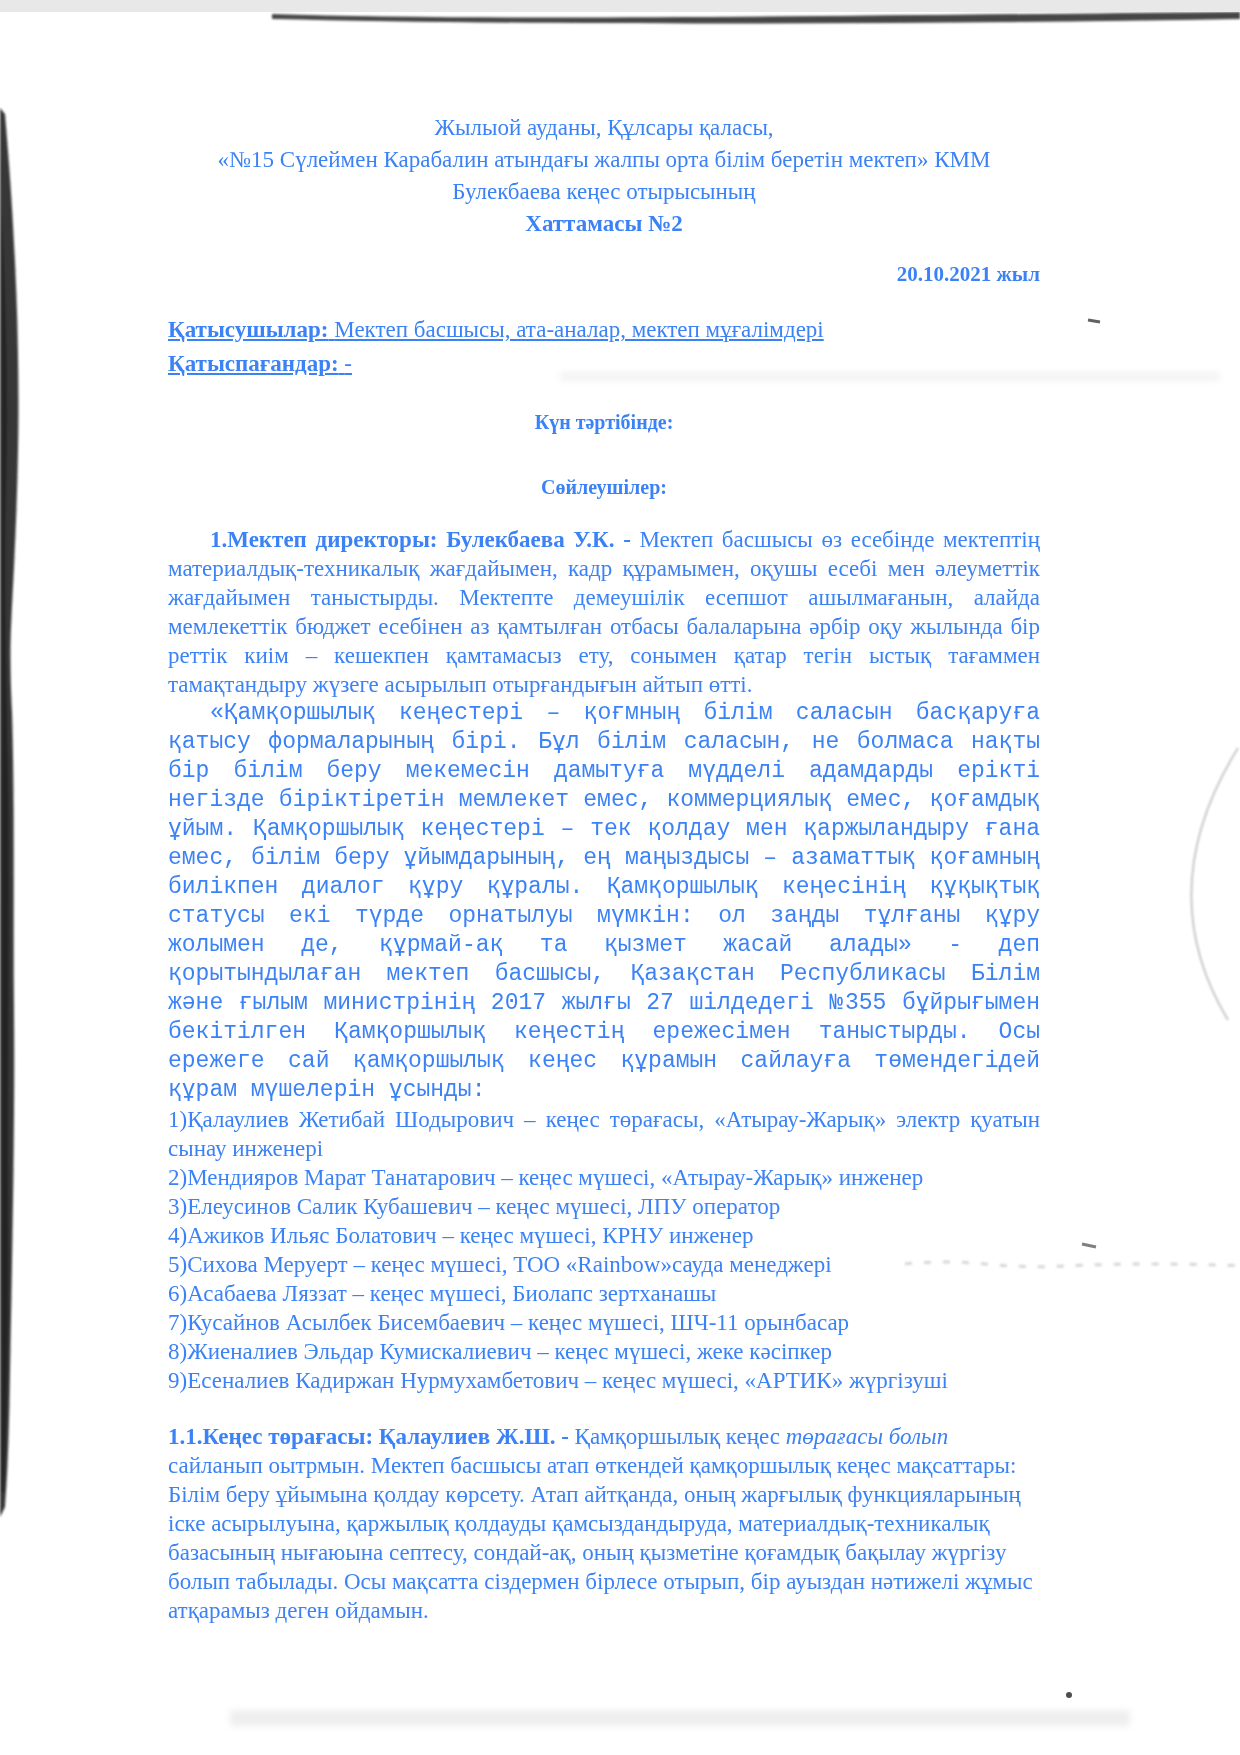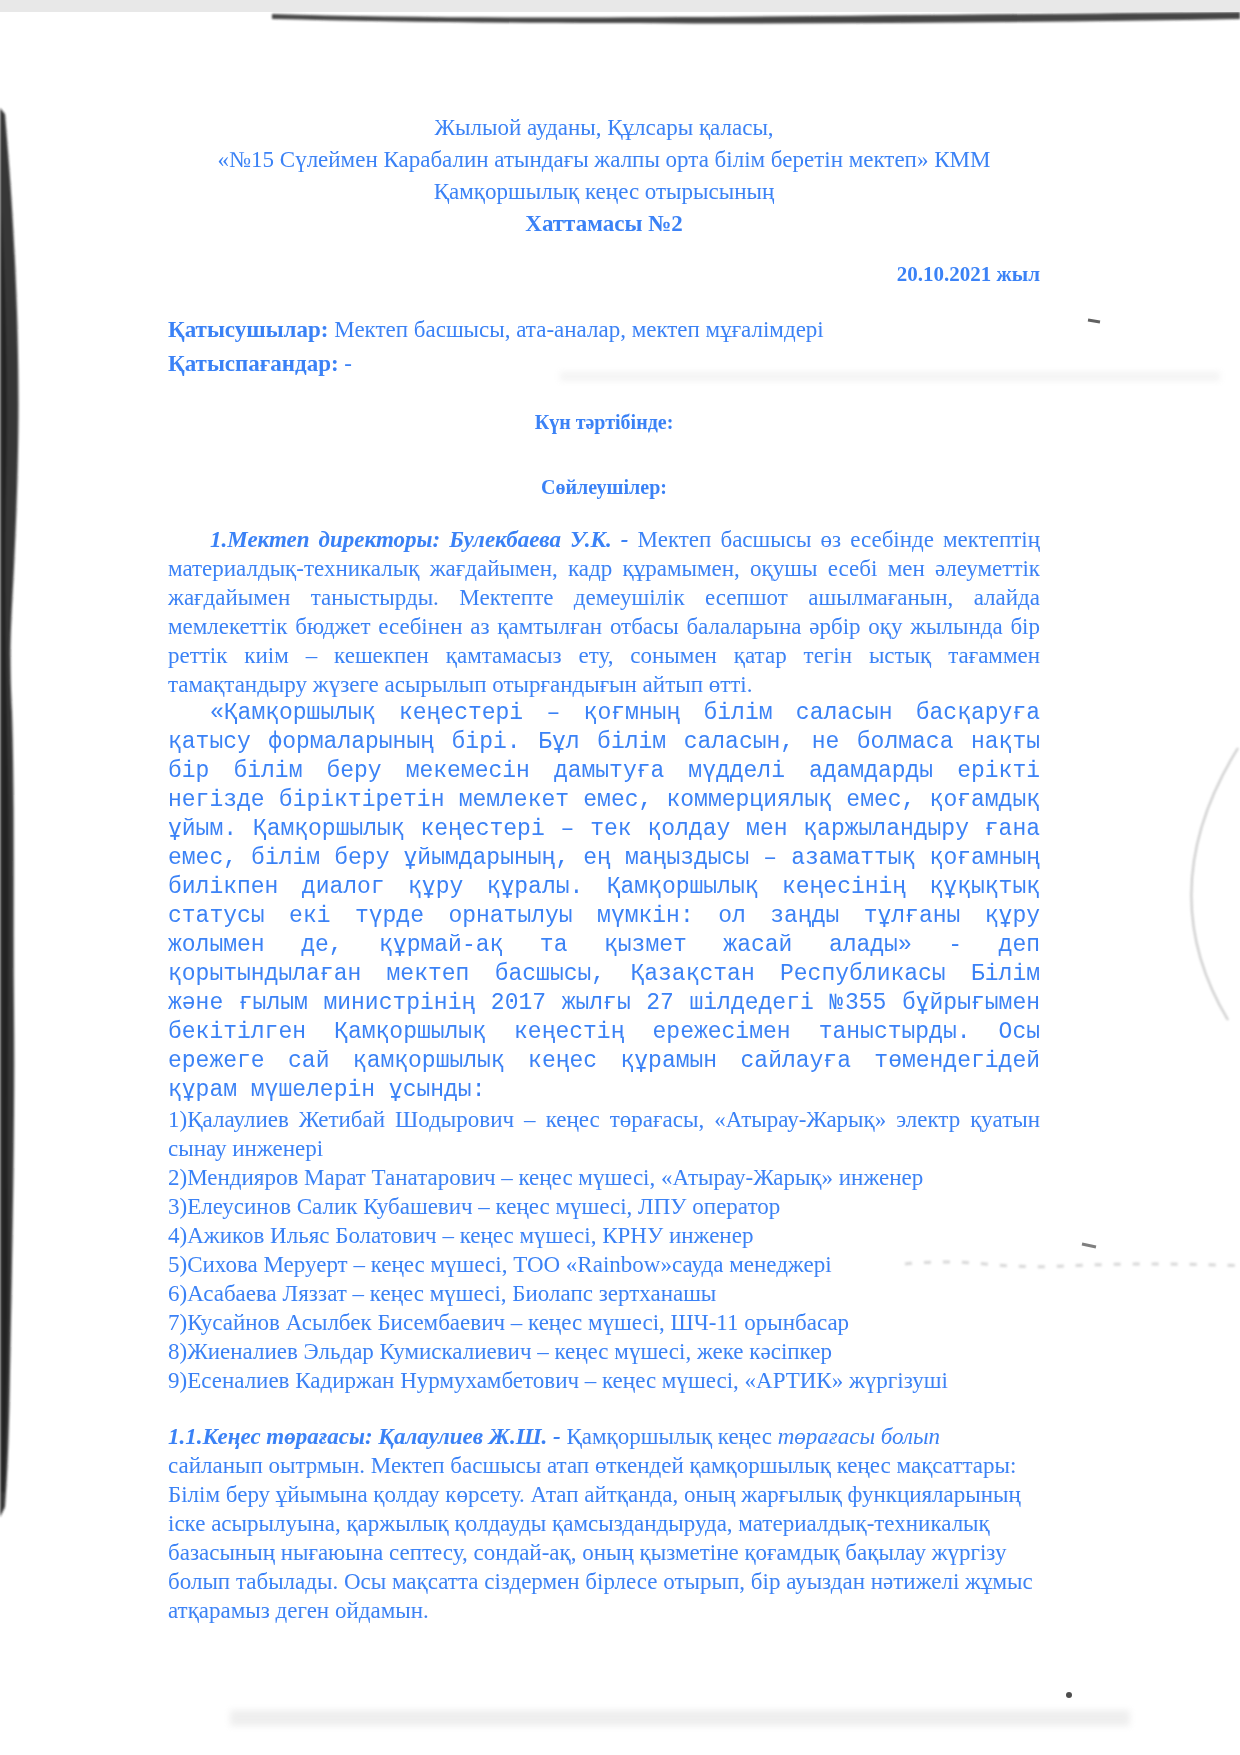--- a/index.html
+++ b/index.html
@@ -8,24 +8,24 @@
     width:1240px;height:1755px;
     background:#ffffff;
     margin:12px auto;
     overflow:hidden;
     font-family:"Liberation Serif","DejaVu Serif",serif;
     color:#3b82f6;
   }
   .content{position:absolute;left:168px;right:200px;top:0;}
   .doc-header{margin-top:100px;text-align:center;font-size:23px;line-height:32px;}
   .bold{font-weight:bold;}
-  .bold-italic{font-weight:bold;font-style:italic;}
+  .bold-italic{font-weight:bold;}
   .italic{font-style:italic;}
   .date-line{margin-top:22px;text-align:right;font-size:21px;font-weight:bold;}
-  .attendees{margin:26px 0 0 0;font-size:23px;line-height:34px;}
+  .attendees{margin:26px 0 0 0;font-size:23px;line-height:34px;text-decoration:underline;}
   .heading-center{margin:30px 0 0 0;text-align:center;font-size:20px;font-weight:bold;}
   .agenda-item{margin:27px 0 0 0;font-size:23px;line-height:29px;}
   .speakers-heading{margin-top:42px;}
   .para{margin:26px 0 0 0;font-size:23px;line-height:29px;text-align:justify;text-indent:42px;}
   .para.no-top{margin-top:0;font-family:Liberation Mono, monospace;}
   .member-list{margin:0;font-size:23px;line-height:29px;}
   .member-item{text-align:justify;}
   .closing-para{margin:27px 0 0 0;font-size:23px;line-height:29px;text-align:left;}
   .artifacts{position:absolute;left:0;top:0;width:1240px;height:1755px;pointer-events:none;}
 </style>
@@ -61,21 +61,21 @@
     <circle cx="1069" cy="1683" r="3" fill="#2e2e2e" opacity="0.85"></circle>
 
     <rect x="230" y="1698" width="900" height="16" fill="#b5b5b5" opacity="0.22" filter="url(#softer)"></rect>
   </svg>
 
   <div class="content">
 
     <div class="doc-header">
       <div>Жылыой ауданы, Құлсары қаласы,</div>
       <div>«№15 Сүлеймен Карабалин атындағы жалпы орта білім беретін мектеп» КММ</div>
-      <div>Қамқоршылық кеңес отырысының</div>
+      <div>Булекбаева кеңес отырысының</div>
       <div class="bold">Хаттамасы №2</div>
     </div>
 
     <div class="date-line">20.10.2021 жыл</div>
 
     <p class="attendees">
       <span class="bold">Қатысушылар:</span>
       <span>Мектеп басшысы, ата-аналар, мектеп мұғалімдері</span><br>
       <span class="bold">Қатыспағандар:</span>
       <span>-</span>

